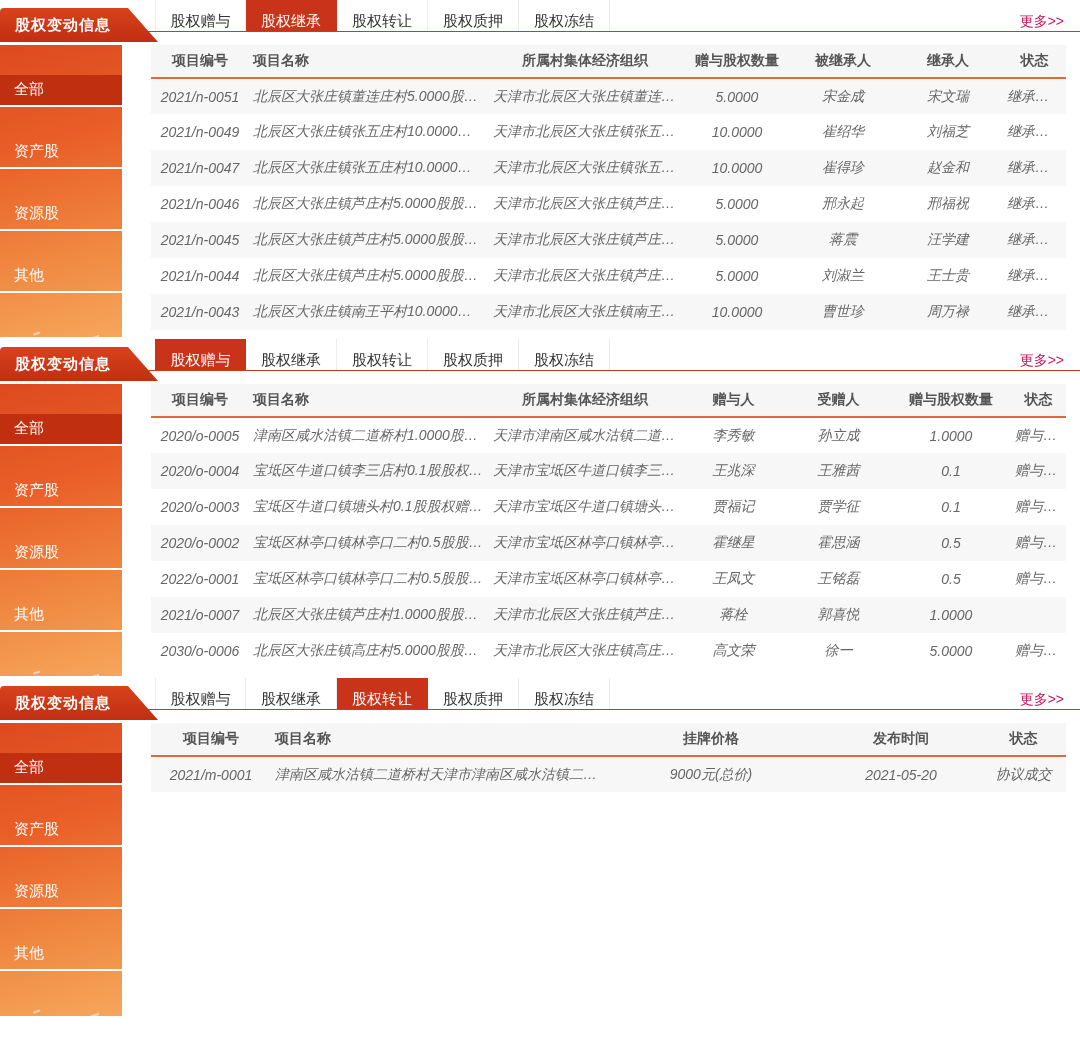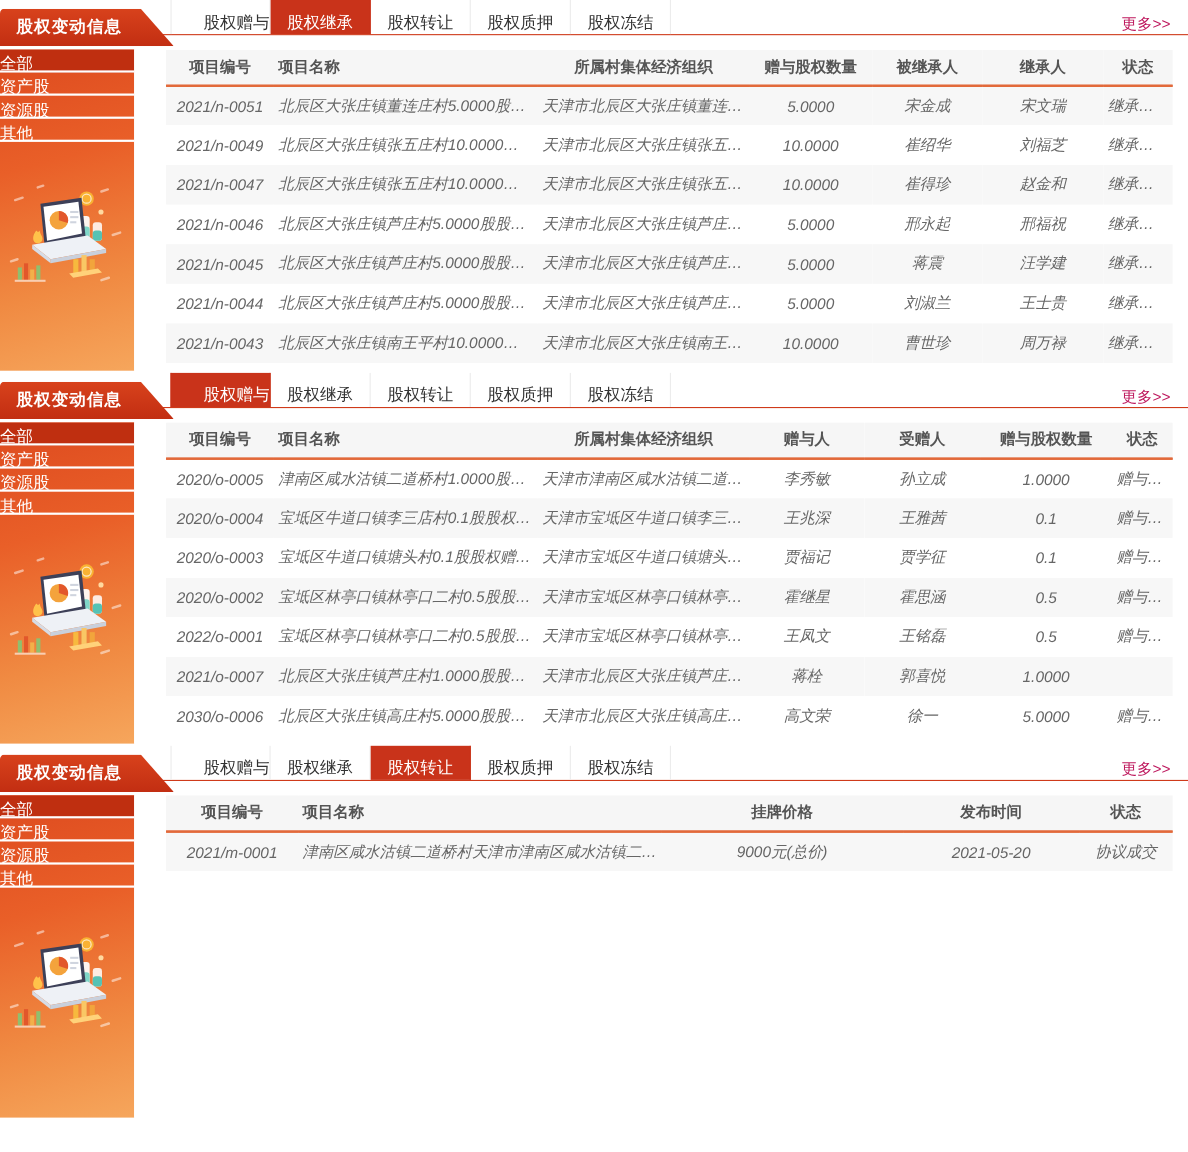--- a/index.html
+++ b/index.html
@@ -25,38 +25,38 @@
   .banner span {
     display: block; line-height: 34px; padding-left: 15px;
     color: #fff; font-size: 15px; font-weight: bold; letter-spacing: 1px;
   }
   .tabs { display: flex; margin-left: -3px; }
   .tab {
     width: 91px; line-height: 42px; text-align: center;
     font-size: 15px; color: #333; cursor: pointer;
     border-right: 1px solid #ececec;
   }
-  .tab:first-child { border-left: 1px solid #ececec; text-align: right; }
+  .tab:first-child { border-left: 1px solid #ececec; }
   .tab.active { background: #c9331a; color: #fff; border-color: #c9331a; }
   .more {
     margin-left: auto; line-height: 42px; padding-right: 16px;
     font-size: 14px; color: #be185d; text-decoration: none; cursor: pointer;
   }
 
   
   .body { display: flex; margin-top: 13px; }
   .body.h1 { height: 292px; }
   .body.h3 { height: 293px; }
   .sidebar {
     width: 122px; flex: 0 0 122px; overflow: hidden;
     background: linear-gradient(165deg, #dd4a1f 0%, #e95f28 35%, #f08a42 72%, #f6a65c 100%);
   }
   .side-item {
-    height: 21px; line-height: 27px; 
-    color: #fff; font-size: 15px; border-bottom: 2px solid #fff; cursor: pointer;
+    height: 32px; line-height: 27px; padding-left: 14px;
+    color: #fff; font-size: 15px; border-bottom: 2px solid #fff; cursor: pointer; margin-top: 30px;
   }
   .side-item.active { background: #bf2f10; }
   .illus { margin: 32px auto 0; width: 112px; display: block; }
 
   .content { flex: 1; background: #fff; padding: 0 14px 0 29px; overflow: hidden; }
 
   
   table.tbl { width: 100%; border-collapse: collapse; table-layout: fixed; }
   .tbl thead th {
     height: 33px; background: #f6f6f6; color: #555;

